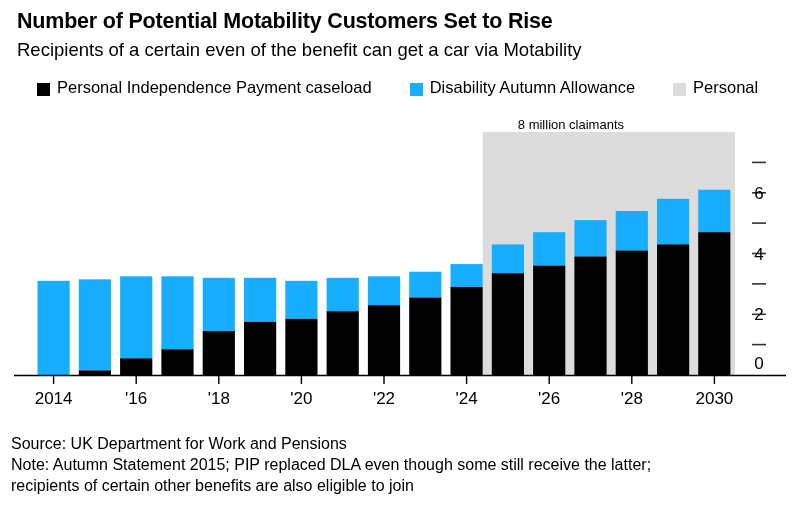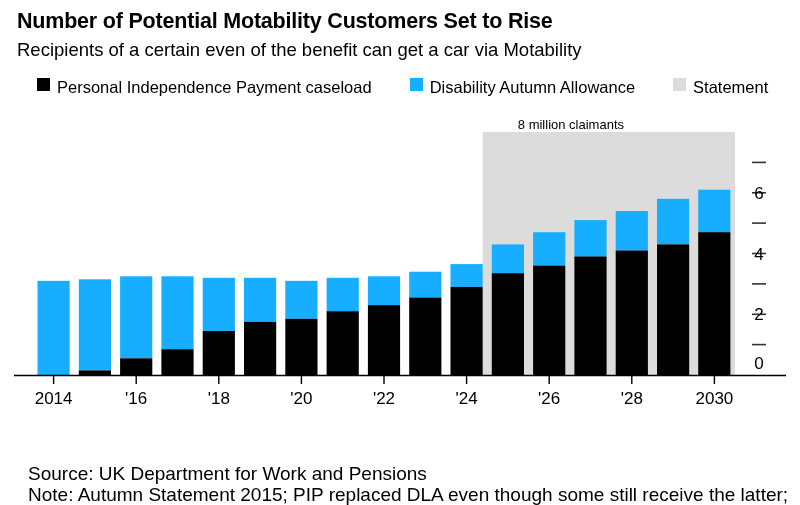--- a/index.html
+++ b/index.html
@@ -48,21 +48,21 @@
     position: absolute;
     left: 17px;
     top: 76px;
     height: 22px;
     display: flex;
     align-items: center;
     white-space: nowrap;
   }
   .legend-item {
     display: flex;
-    align-items: flex-start;
+    align-items: flex-end;
     margin-right: 18px;
     padding-left: 20px;
   }
   .legend-swatch {
     width: 13px;
     height: 13px;
     margin-right: 7px;
     flex: 0 0 auto;
   }
   .legend-label {
@@ -85,26 +85,25 @@
     position: absolute;
     right: 16px;
     top: 117px;
     font-size: 13px;
     white-space: nowrap;
   }
 
   
   .footer {
     position: absolute;
-    left: 28px;
+    left: 11px;
     top: 433px;
     width: 770px;
-    font-size: 19px;
+    font-size: 16px;
     line-height: 21px;
-    margin-top: 30px;
   }
   .footer div { white-space: nowrap; }
 </style>
 </head>
 <body>
 
 <div id="root">
 
   <div class="title">Number of Potential Motability Customers Set to Rise</div>
   <div class="subtitle">Recipients of a certain even of the benefit can get a car via Motability</div>
@@ -113,21 +112,21 @@
     <div class="legend-item">
       <span class="legend-swatch" style="background:#000000"></span>
       <span class="legend-label">Personal Independence Payment caseload</span>
     </div>
     <div class="legend-item">
       <span class="legend-swatch" style="background:#17aeff"></span>
       <span class="legend-label">Disability Autumn Allowance</span>
     </div>
     <div class="legend-item">
       <span class="legend-swatch" style="background:#dcdcdc"></span>
-      <span class="legend-label">Statement</span>
+      <span class="legend-label">Personal</span>
     </div>
   </div>
 
   <div class="unit-label">8 million claimants</div>
 
   <div class="plot">
     <svg id="chart-svg" width="800" height="505" viewBox="0 0 800 505" xmlns="http://www.w3.org/2000/svg">
         <rect x="482.7" y="132" width="252.3" height="243.0" fill="#dcdcdc"></rect>
         <rect x="37.5" y="280.8" width="32.2" height="94.2" fill="#17aeff"></rect>
         <rect x="78.8" y="279.3" width="32.2" height="91.1" fill="#17aeff"></rect>
@@ -191,15 +190,16 @@
         <text x="759" y="369.0" text-anchor="middle" font-family="&quot;Liberation Sans&quot;, sans-serif" font-size="17" fill="#000000">0</text>
         <text x="759" y="320.3" text-anchor="middle" font-family="&quot;Liberation Sans&quot;, sans-serif" font-size="17" fill="#000000">2</text>
         <text x="759" y="259.5" text-anchor="middle" font-family="&quot;Liberation Sans&quot;, sans-serif" font-size="17" fill="#000000">4</text>
         <text x="759" y="198.8" text-anchor="middle" font-family="&quot;Liberation Sans&quot;, sans-serif" font-size="17" fill="#000000">6</text>
       </svg>
   </div>
 
   <div class="footer">
     <div>Source: UK Department for Work and Pensions</div>
     <div>Note: Autumn Statement 2015; PIP replaced DLA even though some still receive the latter;</div>
+    <div>recipients of certain other benefits are also eligible to join</div>
   </div>
 
 </div>
 
 </body></html>

